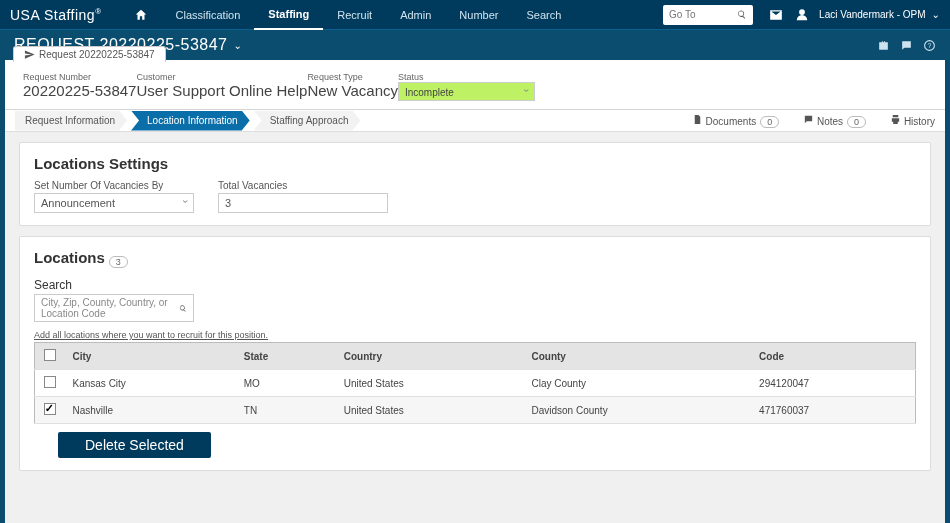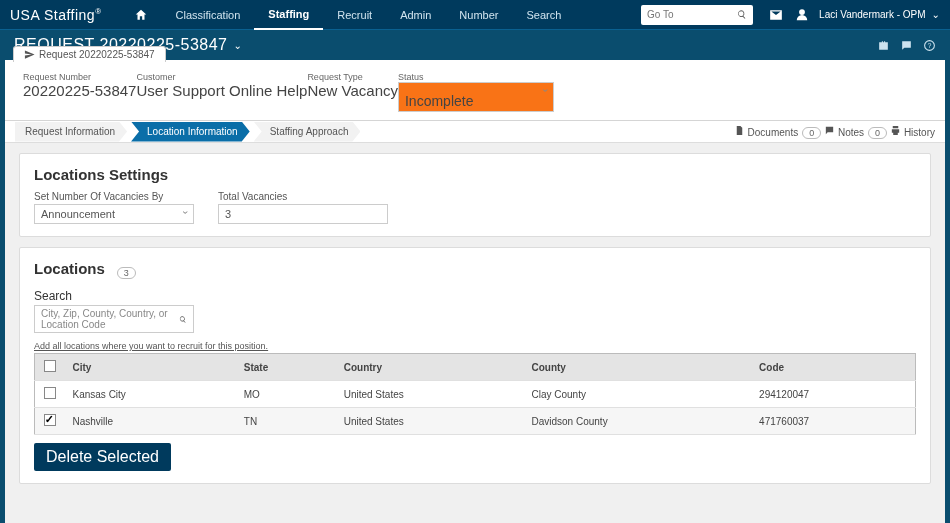--- a/index.html
+++ b/index.html
@@ -4,61 +4,61 @@
 <style>
 * { box-sizing: border-box; margin: 0; padding: 0; }
 body { font-family: "Segoe UI", Arial, sans-serif; font-size: 12px; background: #0a4d6e; color: #333; width: 950px; height: 523px; overflow: hidden; }
 .topbar { background: #003a5d; height: 30px; display: flex; align-items: center; padding: 0 10px; color: #fff; border-bottom: 1px solid #0a6090; }
 .brand { font-size: 14px; font-weight: 400; margin-right: 18px; letter-spacing: 0.5px; }
 .brand sup { font-size: 8px; }
 .nav-item { padding: 0 14px; height: 30px; display: flex; align-items: center; font-size: 11px; cursor: pointer; color: #d0e4ef; }
 .nav-item.active { color: #fff; border-bottom: 2px solid #fff; font-weight: 600; }
 .home-icon { width: 14px; height: 14px; fill: #fff; }
 .spacer { flex: 1; }
-.search-box { background: #fff; border-radius: 2px; height: 20px; width: 112px; display: flex; align-items: center; padding: 0 6px; margin-right: 10px; }
+.search-box { background: #fff; border-radius: 2px; height: 20px; width: 90px; display: flex; align-items: center; padding: 0 6px; margin-right: 10px; }
 .search-box input { border: none; outline: none; width: 100%; font-size: 10px; color: #666; }
 .top-icon { width: 14px; height: 14px; fill: #fff; margin: 0 6px; cursor: pointer; }
 .user { font-size: 10px; color: #fff; margin-left: 4px; display: flex; align-items: center; }
 .titlebar { height: 30px; display: flex; align-items: center; color: #fff; padding: 0 14px; font-size: 16px; font-weight: 300; letter-spacing: 0.5px; }
 .titlebar .right-icons { margin-left: auto; display: flex; gap: 10px; }
 .small-ic { width: 13px; height: 13px; fill: #cde3ef; cursor: pointer; }
 .page-wrap { background: #fff; margin: 0 5px 5px 5px; border-radius: 3px 3px 0 0; overflow: visible; height: calc(100% - 60px); display: flex; flex-direction: column; position: relative; }
 .tab-chip { position: absolute; top: -14px; left: 8px; background: #fff; border: 1px solid #ccc; border-bottom: none; border-radius: 3px 3px 0 0; padding: 2px 10px; font-size: 10px; color: #555; display: flex; align-items: center; gap: 4px; }
 .req-header { padding: 12px 18px 8px; display: flex; border-bottom: 1px solid #d5d5d5; background: #fff; margin-top: 0; }
 .req-block .lbl { font-size: 9px; color: #666; }
 .req-block .val { font-size: 15px; color: #444; font-weight: 300; }
-.status-select { border: 1px solid #ccc; padding: 10px 80px 2px 6px; font-size: 14px; color: #444; background: #f97316; position: relative; font-weight: 300; }
+.status-select { border: 1px solid #ccc; padding: 4px 80px 2px 6px; font-size: 10px; color: #444; background: #bef264; position: relative; font-weight: 300; }
 .status-select::after { content: "›"; position: absolute; right: 6px; top: 2px; transform: rotate(90deg); font-size: 10px; color: #888; }
 .stepbar { display: flex; align-items: center; background: #fff; border-bottom: 1px solid #ddd; padding: 0 10px; height: 22px; font-size: 10px; }
 .step { padding: 0 12px 0 16px; height: 20px; line-height: 20px; position: relative; color: #555; background: #f2f2f2; margin-right: 4px; clip-path: polygon(0 0, calc(100% - 8px) 0, 100% 50%, calc(100% - 8px) 100%, 0 100%, 8px 50%); }
 .step:first-child { clip-path: polygon(0 0, calc(100% - 8px) 0, 100% 50%, calc(100% - 8px) 100%, 0 100%); padding-left: 10px; }
 .step.active { background: #0a6ea8; color: #fff; }
-.stepbar .right { margin-left: auto; display: flex; align-items: center; gap: 3px; color: #555; }
+.stepbar .right { margin-left: auto; display: flex; align-items: center; gap: 24px; color: #555; }
 .pill { display: inline-block; border: 1px solid #bbb; border-radius: 8px; padding: 0 6px; font-size: 9px; color: #666; margin-left: 4px; }
 .ic-s { width: 11px; height: 11px; fill: #555; }
 .content { padding: 10px 14px; overflow-y: auto; flex: 1; background: #f0f0f0; }
 .panel { background: #fff; border: 1px solid #dcdcdc; border-radius: 2px; padding: 12px 14px; margin-bottom: 10px; }
 .panel h2 { font-size: 15px; color: #333; font-weight: 700; margin-bottom: 8px; }
 .row { display: flex; gap: 24px; }
 .field .flbl { font-size: 10px; color: #555; margin-bottom: 2px; }
 .select { border: 1px solid #ccc; padding: 3px 6px; min-width: 160px; font-size: 11px; color: #555; background: #fff; position: relative; }
 .select::after { content: "›"; position: absolute; right: 6px; top: 2px; transform: rotate(90deg); font-size: 10px; color: #888; }
 .tinput { border: 1px solid #ccc; padding: 3px 6px; width: 170px; font-size: 11px; color: #555; }
-.loc-head { display: flex; align-items: center; gap: 8px; }
+.loc-head { display: flex; align-items: center; }
 .loc-search { border: 1px solid #ccc; width: 160px; padding: 2px 6px; font-size: 10px; color: #888; display: flex; align-items: center; justify-content: space-between; margin-top: 2px; }
 .hint { font-size: 9px; color: #555; text-decoration: underline; margin-top: 8px; }
 table { width: 100%; border-collapse: collapse; margin-top: 2px; font-size: 10px; border: 1px solid #bbb; }
 thead { background: #e4e4e4; }
 th, td { text-align: left; padding: 6px 8px; border-bottom: 1px solid #e0e0e0; color: #444; }
 th:first-child, td:first-child { width: 30px; text-align: center; }
 tbody tr:nth-child(even) { background: #f6f6f6; }
 .cb { width: 12px; height: 12px; border: 1px solid #888; display: inline-block; position: relative; background: #fff; }
 .cb.checked { background: #fff; }
 .cb.checked::after { content: "✓"; position: absolute; top: -2px; left: 0; font-size: 11px; color: #000; font-weight: bold; }
-.btn-del { background: #003a5d; color: #fff; border: none; padding: 5px 12px; font-size: 16px; margin-top: 8px; border-radius: 2px; cursor: pointer; }
+.btn-del { background: #003a5d; color: #fff; border: none; padding: 5px 27px; font-size: 14px; margin-top: 8px; border-radius: 2px; cursor: pointer; margin-left: 24px; }
 .footer { background: #fff; padding: 10px 18px; display: flex; justify-content: flex-end; gap: 10px; border-top: 1px solid #ddd; }
 .btn-save { background: #003a5d; color: #fff; border: 1px solid #003a5d; padding: 6px 18px; font-size: 11px; border-radius: 2px; cursor: pointer; font-weight: 600; }
 .btn-cancel { background: #e8e8e8; color: #444; border: 1px solid #bbb; padding: 6px 16px; font-size: 11px; border-radius: 2px; cursor: pointer; }
 .caret { font-size: 10px; margin-left: 6px; }
 </style>
 </head>
 <body>
 
 <div class="topbar">
   <div class="brand"><span>USA Staffing</span><sup>®</sup></div>

